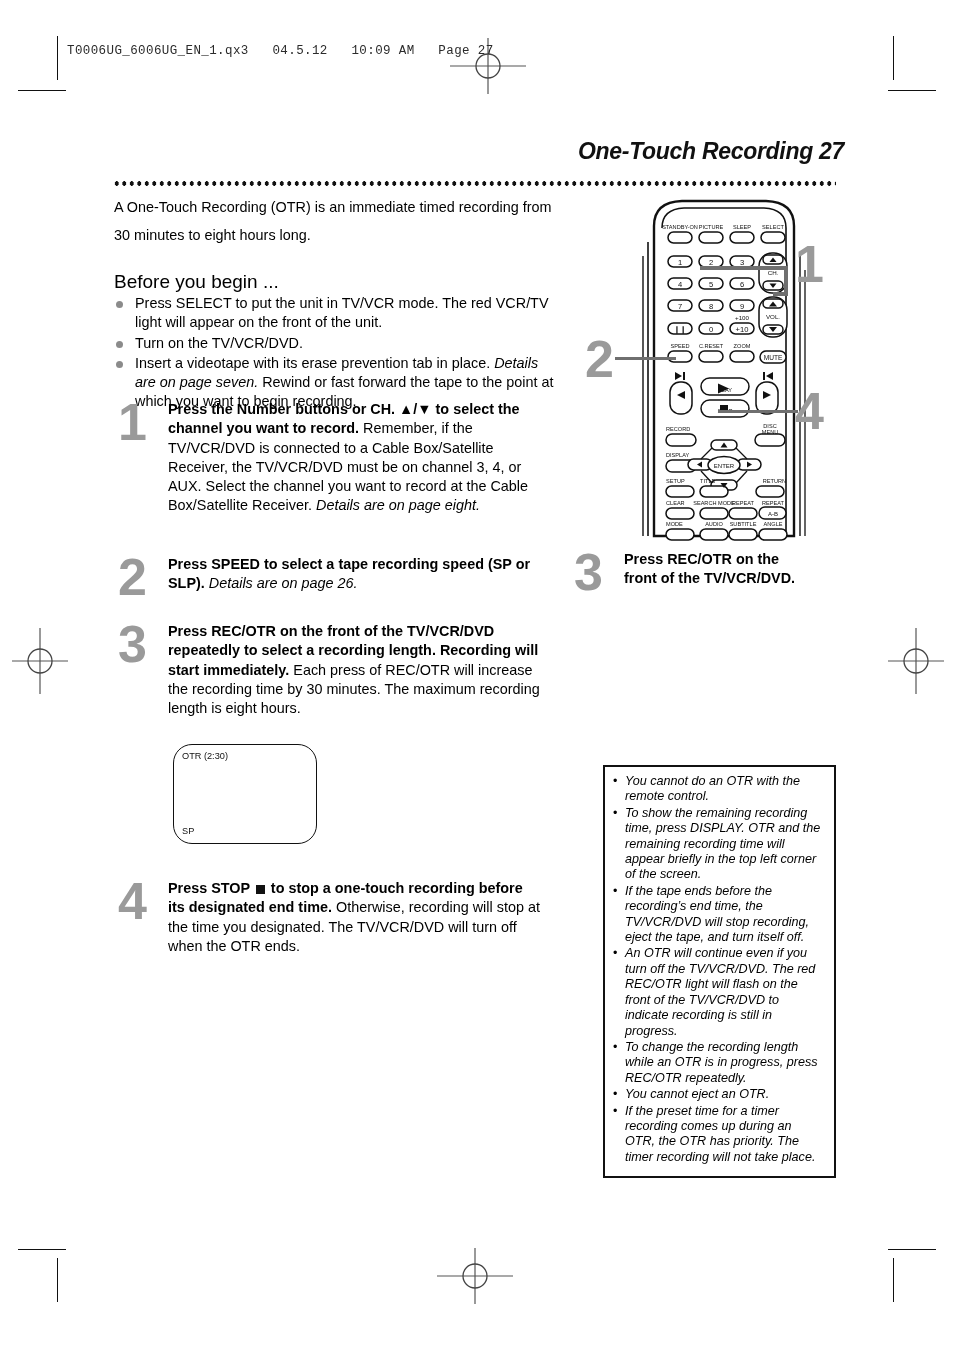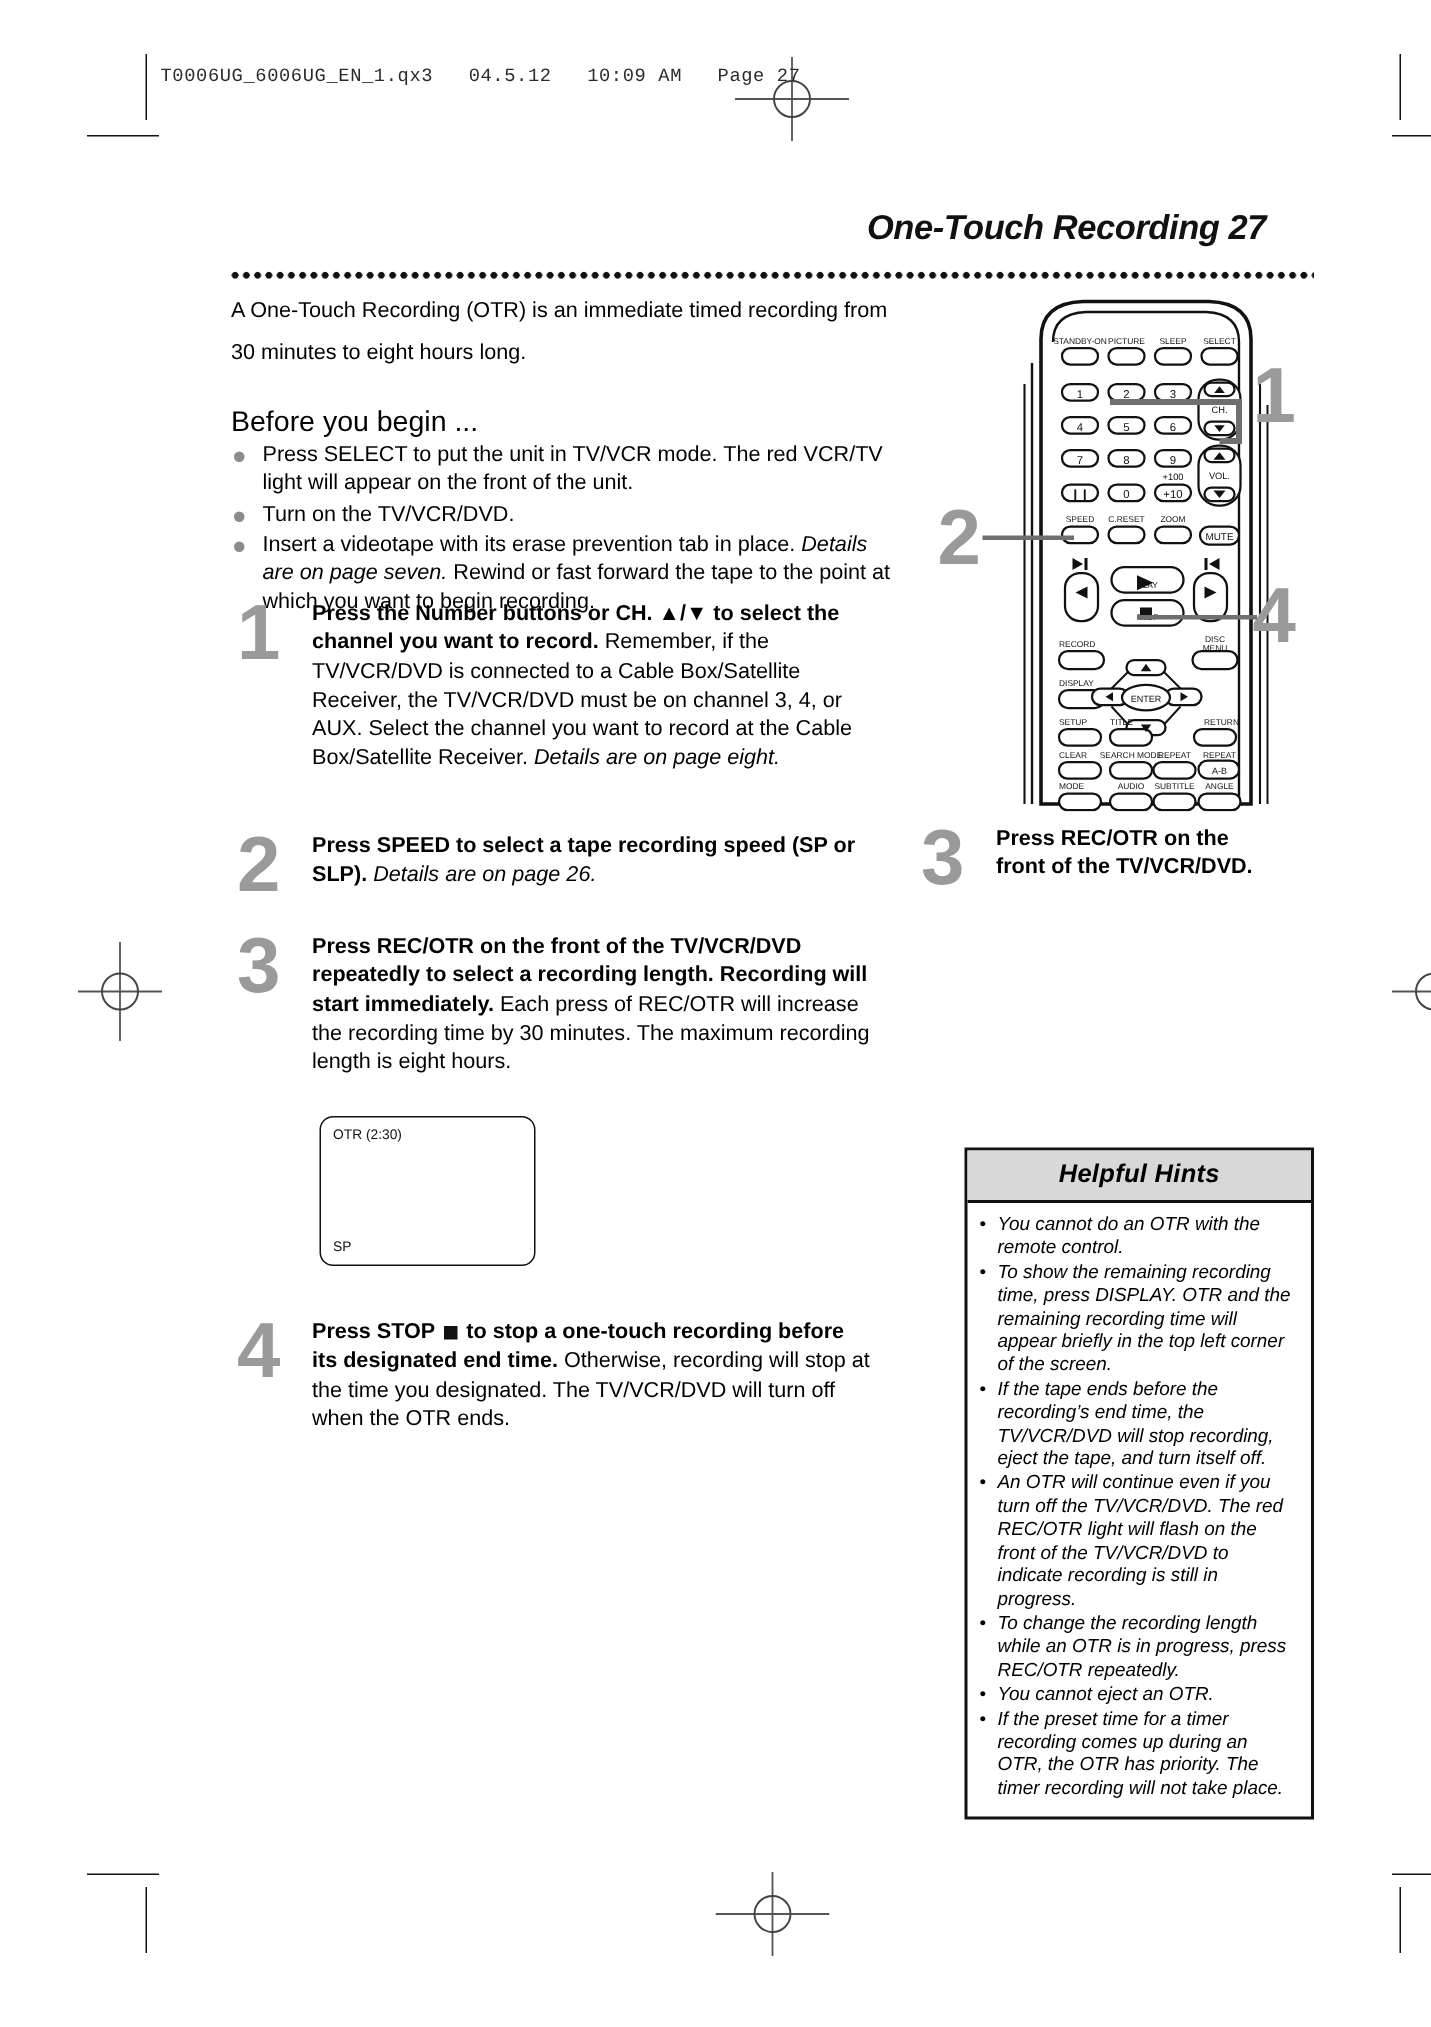--- a/index.html
+++ b/index.html
@@ -1,21 +1,21 @@
 <!DOCTYPE html>
 <html><head>
 <meta charset="utf-8">
 <style>
   html,body{margin:0;padding:0;background:#ffffff;}
   body{
     width:954px;height:1351px;position:relative;overflow:hidden;
     font-family:"Liberation Sans", sans-serif;color:#000;
     -webkit-font-smoothing:antialiased;
   }
-  .page{position:absolute;inset:0;margin-left:40px;}
+  .page{position:absolute;inset:0;}
 
   
   .crop{position:absolute;background:#111;}
 
   
   .filehdr{
     position:absolute;left:67px;top:44px;
     font-family:"Liberation Mono", monospace;
     font-size:12.5px;letter-spacing:.4px;color:#2b2b2b;white-space:pre;
   }
@@ -52,21 +52,21 @@
   .stepnum{
     font-size:52px;font-weight:bold;color:#9a9a9a;line-height:44px;
     width:50px;flex:0 0 50px;font-style:normal;letter-spacing:-1px;
   }
   .steptxt{font-size:14.4px;line-height:19.3px;width:372px;}
   .steptxt .lead{font-weight:bold;}
 
   
   .tvbox{
     position:absolute;left:173px;top:744px;width:142px;height:98px;
-    border:1.6px solid #111;border-radius:9px;background:#fff;
+    border:1.6px solid #111;border-radius:19px;background:#fff;
   }
   .tvbox .otrlabel{position:absolute;left:8px;top:6px;font-size:9.2px;color:#111;}
   .tvbox .splabel{position:absolute;left:8px;bottom:7px;font-size:9.2px;color:#111;}
 
   
   .remote-wrap{position:absolute;left:596px;top:196px;width:250px;height:345px;}
   .callout{
     position:absolute;font-size:52px;font-weight:bold;color:#9a9a9a;line-height:44px;
   }
   .lead-line{position:absolute;background:#6f6f6f;}
@@ -359,21 +359,20 @@
 
   <div class="callout" style="left:795px;top:389px;">4</div>
   <div class="lead-line" style="left:718px;top:410px;width:80px;height:2.6px;"></div>
 
   <div class="step3-right">
     <div class="stepnum">3</div>
     <div class="steptxt">Press REC/OTR on the front of the TV/VCR/DVD.</div>
   </div>
 
   <div class="hints">
-    <div class="hints-head">Helpful Hints</div>
     <div class="hints-body">
       <ul class="hintlist">
         <li><span class="hdot">•</span><span>You cannot do an OTR with the remote control.</span></li>
         <li><span class="hdot">•</span><span>To show the remaining recording time, press DISPLAY. OTR and the remaining recording time will appear briefly in the top left corner of the screen.</span></li>
         <li><span class="hdot">•</span><span>If the tape ends before the recording’s end time, the TV/VCR/DVD will stop recording, eject the tape, and turn itself off.</span></li>
         <li><span class="hdot">•</span><span>An OTR will continue even if you turn off the TV/VCR/DVD. The red REC/OTR light will flash on the front of the TV/VCR/DVD to indicate recording is still in progress.</span></li>
         <li><span class="hdot">•</span><span>To change the recording length while an OTR is in progress, press REC/OTR repeatedly.</span></li>
         <li><span class="hdot">•</span><span>You cannot eject an OTR.</span></li>
         <li><span class="hdot">•</span><span>If the preset time for a timer recording comes up during an OTR, the OTR has priority. The timer recording will not take place.</span></li>
       </ul>

